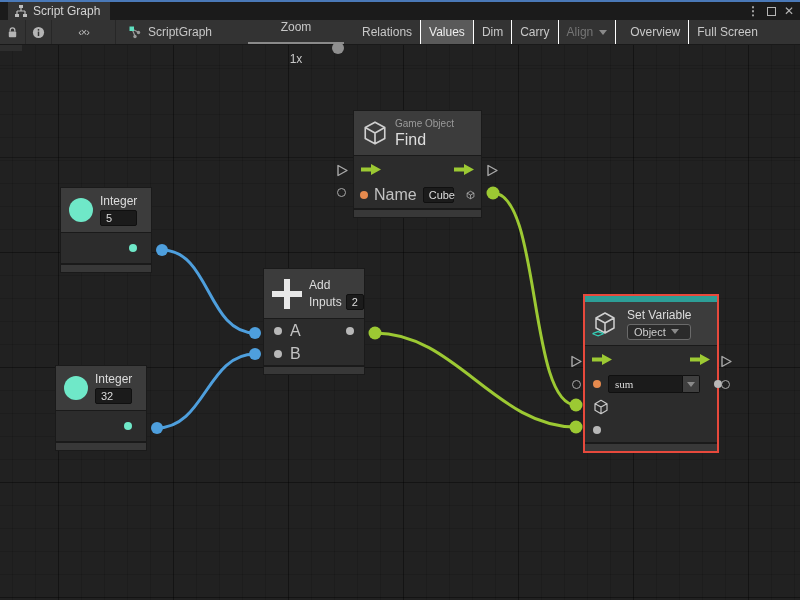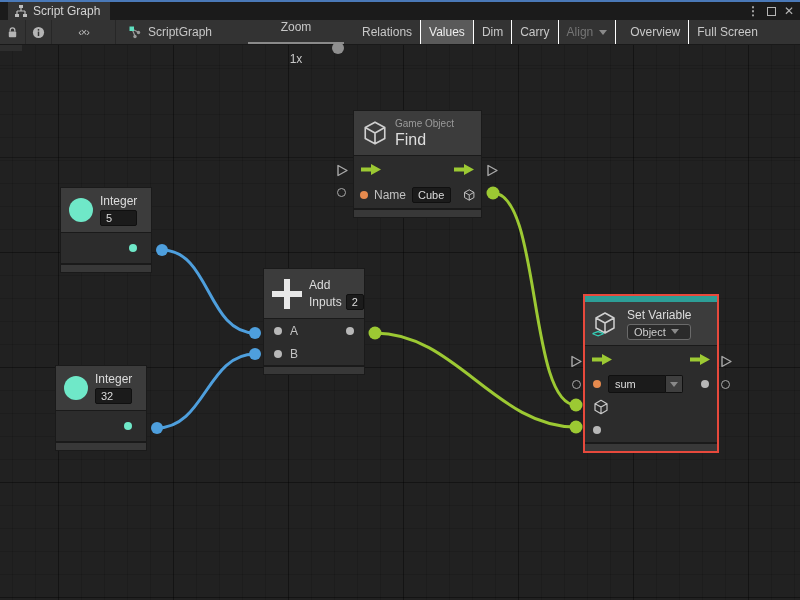--- a/index.html
+++ b/index.html
@@ -68,40 +68,40 @@
   .dot { border-radius:50%; display:inline-block; flex:none; }
   .dot-8 { width:8px; height:8px; }
   .dot-gray { background:#b8b8b8; }
   .dot-mint { background:#6fe8c8; }
   .dot-orange { background:#e68a4e; }
   .mint-circle { width:24px; height:24px; border-radius:50%; background:#6fe8c8; flex:none; }
   .plus-icon { position:relative; width:30px; height:30px; flex:none; }
   .plus-icon:before, .plus-icon:after { content:""; position:absolute; background:#e8e8e8; }
   .plus-icon:before { left:12px; top:0; width:6px; height:30px; }
   .plus-icon:after { left:0; top:12px; width:30px; height:6px; }
-  .row-label { color:#c2c2c2; font-size:12px; }
+  .row-label { color:#c2c2c2; font-size:16px; }
   .flow-arrow { flex:none; display:flex; align-items:center; }
   .spacer { flex:1; }
 
   
   .out-tri { position:absolute; width:13px; height:13px; }
   .out-circle { position:absolute; width:9px; height:9px; border:1.5px solid #a8a8a8; border-radius:50%; }
 
   
   .sel-wrap { position:absolute; border:2px solid #e7493c; background:#2c2c2c; }
   .teal-bar { height:6px; background:#2d9e97; }
   .sv-icon { position:relative; width:26px; height:26px; flex:none; }
   .sv-brackets { position:absolute; left:-1px; bottom:-3px; color:#35d0b8; font-size:11px;
                  font-weight:bold; font-family:"DejaVu Sans Mono", monospace; letter-spacing:-1px;
                  background:transparent; }
   .pill-btn { display:inline-flex; align-items:center; background:#2b2b2b; border:1px solid #6a6a6a;
               border-radius:3px; color:#cccccc; font-size:11px; padding:1px 6px; gap:5px; }
   .dd-box { display:inline-flex; align-items:stretch; }
   .dd-value { background:#1b1b1b; border:1px solid #101010; border-radius:2px 0 0 2px; color:#dcdcdc;
-              font-size:11px; padding:2px 6px; width:58px; }
+              font-size:11px; padding:2px 6px; width:75px;font-family:Liberation Serif, serif; }
   .dd-btn { background:#3f3f3f; border:1px solid #101010; border-left:none; border-radius:0 2px 2px 0;
             width:17px; display:flex; align-items:center; justify-content:center; }
 </style>
 </head>
 <body>
 
 <div class="window">
 
   <div class="focus-line"></div>
 

